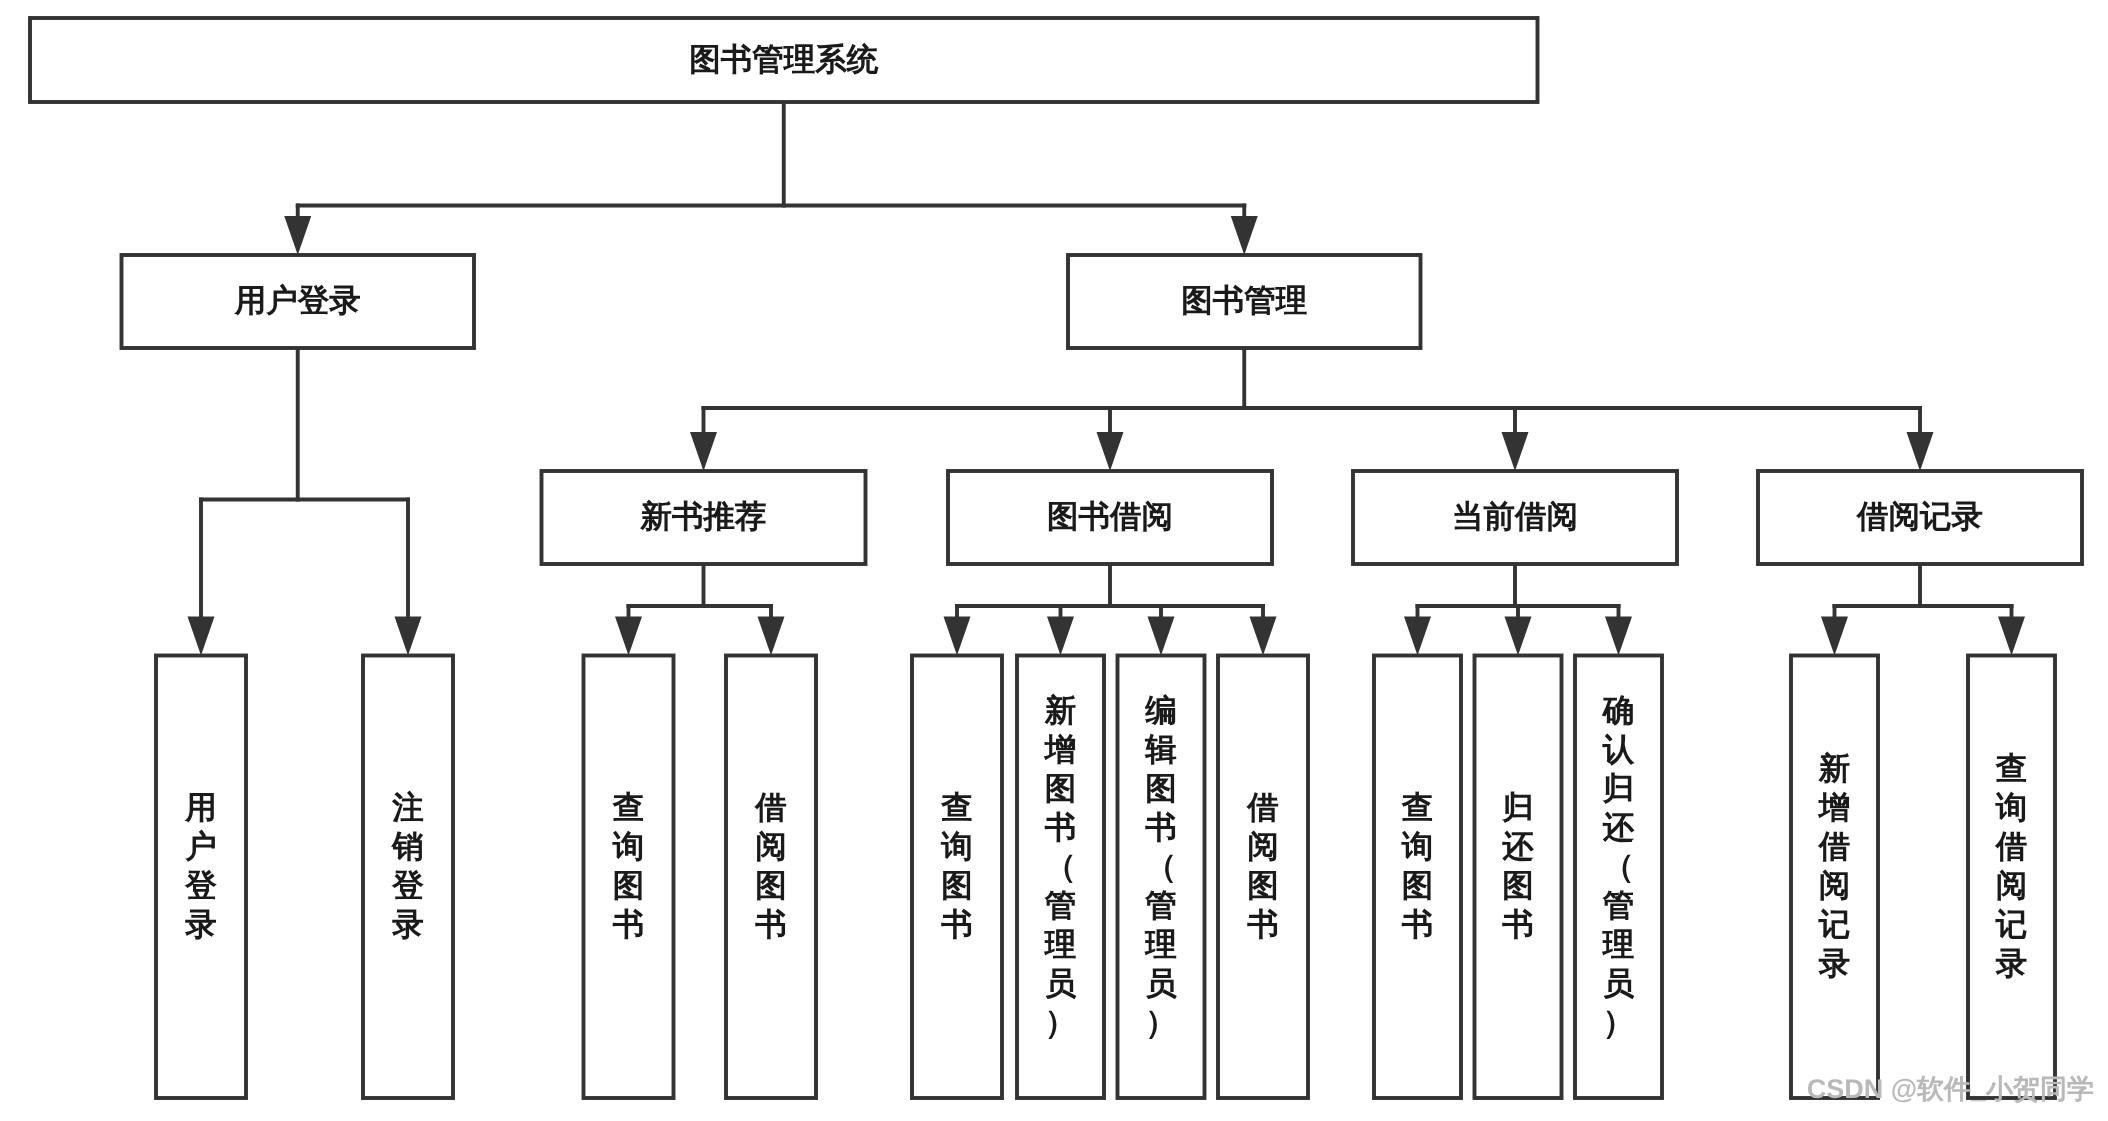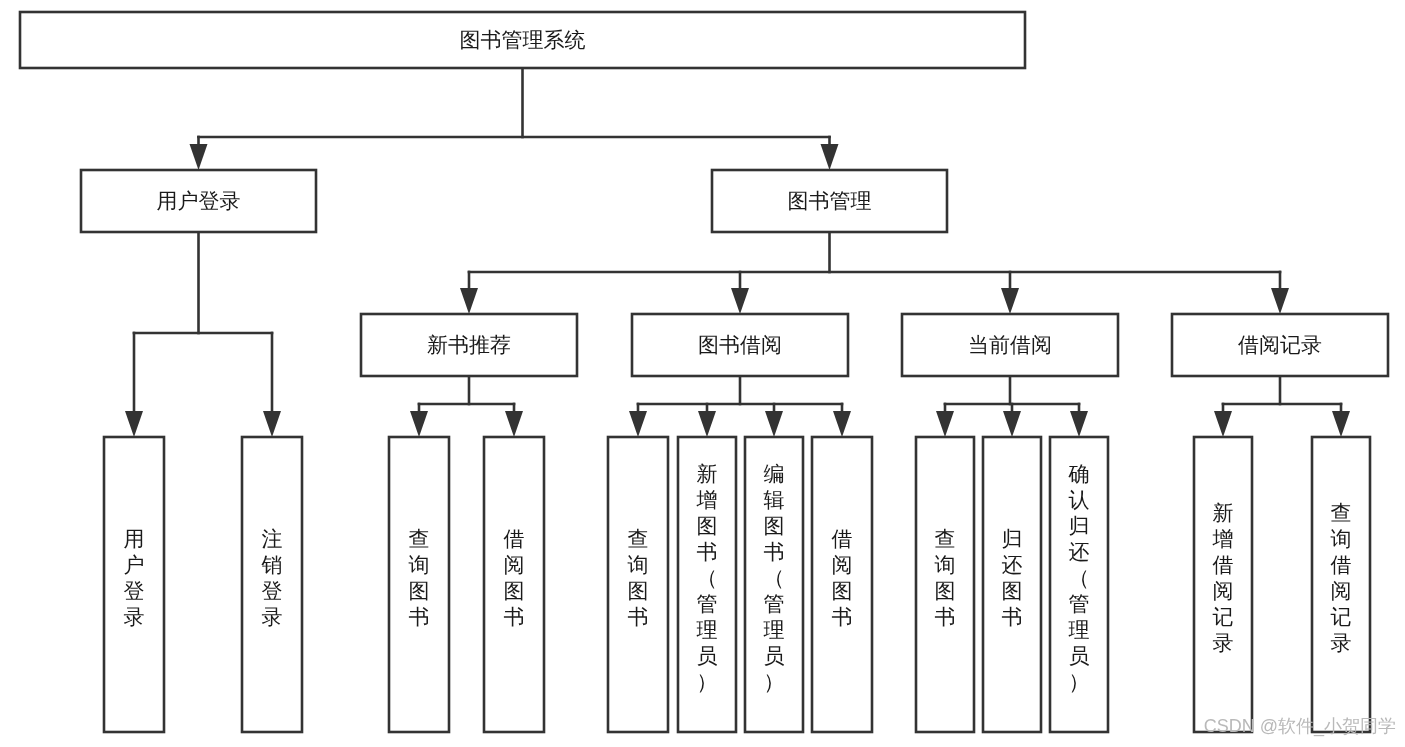--- a/index.html
+++ b/index.html
@@ -12,20 +12,21 @@
     width: 1405px;
     height: 747px;
     font-family: "Liberation Sans", "DejaVu Sans", sans-serif;
     overflow: hidden;
     position: relative;
   }
   #diagram-root {
     position: relative;
     width: 1405px;
     height: 747px;
+    font-weight: bold;
   }
   svg.diagram-canvas {
     position: absolute;
     left: 0;
     top: 0;
     width: 1405px;
     height: 747px;
     display: block;
   }
   .node-box {

